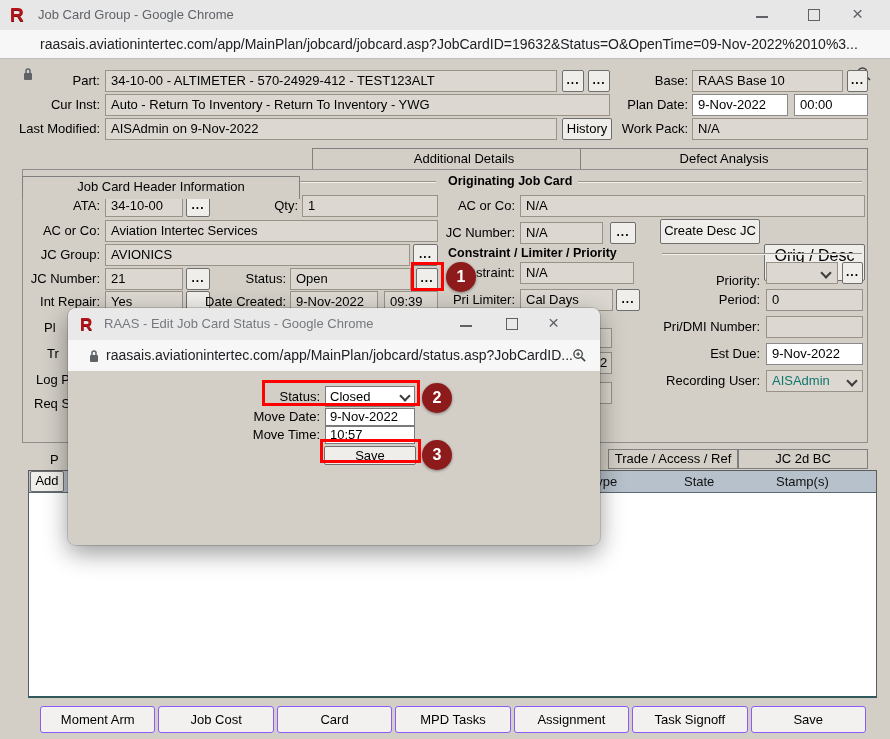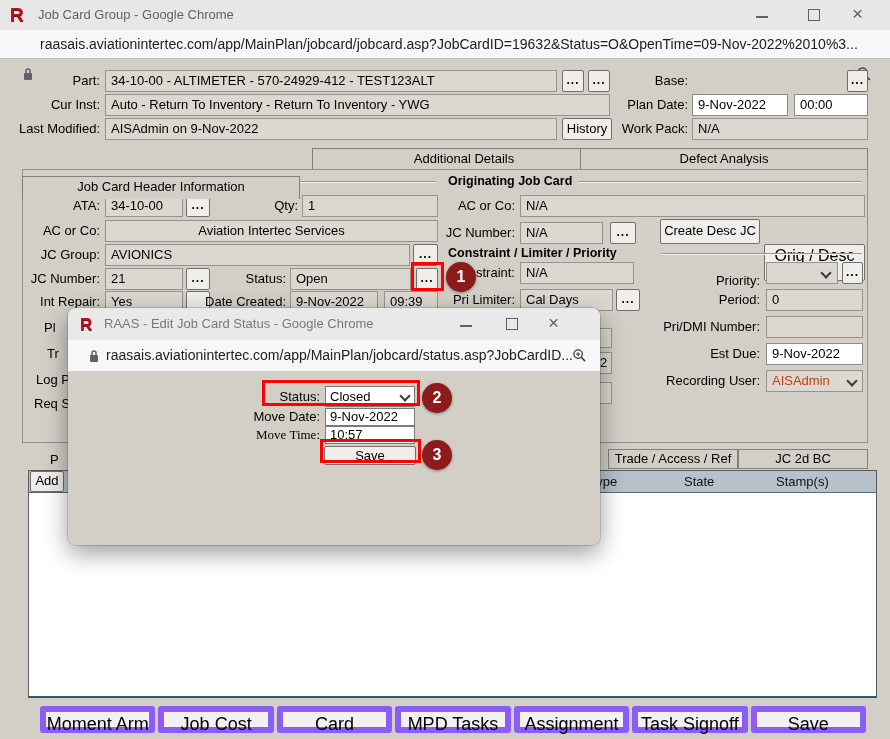--- a/index.html
+++ b/index.html
@@ -39,22 +39,22 @@
   .content-box{position:absolute;left:22px;top:169px;width:846px;height:274px;box-sizing:border-box;
                border:1px solid #8f8f8f;background:#d3cfc7;}
   
   .tbl{position:absolute;left:28px;top:470px;width:849px;height:228px;box-sizing:border-box;
        background:#fff;border:1px solid #5c5c5c;border-bottom:2px solid #33595c;}
   .tbl-head{position:absolute;left:0;top:0;width:100%;height:22px;background:#b7c1cb;
             border-bottom:1px solid #5a6a74;box-sizing:border-box;}
   .col-h{position:absolute;top:0;height:22px;line-height:22px;font-size:13px;color:#111;}
   
   .footer{position:absolute;left:40px;top:706px;width:826px;height:27px;display:flex;gap:3px;}
-  .footer .fbtn{flex:1;box-sizing:border-box;background:#f2f1ef;border:6px solid #8b5cf6;border-radius:3px;
-                font-size:18px;line-height:25px;text-align:center;cursor:pointer;}
+  .footer .fbtn{flex:1;box-sizing:border-box;background:#f2f1ef;border:1px solid #8b5cf6;border-radius:3px;
+                font-size:13px;line-height:25px;text-align:center;cursor:pointer;}
   
   .popup{position:absolute;left:68px;top:308px;width:532px;height:237px;z-index:20;border-radius:8px;
          box-shadow:0 8px 24px rgba(0,0,0,.4), 0 0 0 1px rgba(0,0,0,.15);background:#d3cfc7;}
   .popup-titlebar{position:absolute;left:0;top:0;width:100%;height:32px;background:#e9e9e9;
                   border-radius:8px 8px 0 0;border-bottom:1px solid #d4d4d4;}
   .popup-urlbar{position:absolute;left:0;top:32px;width:100%;height:31px;background:#f7f7f7;
                 border-bottom:1px solid #c4c4c4;}
   .popup-body{position:absolute;left:0;top:63px;width:100%;height:174px;background:#d3cfc7;border-radius:0 0 8px 8px;}
   .p-lbl{position:absolute;height:20px;line-height:20px;font-size:13px;text-align:right;white-space:nowrap;}
   .p-fld{position:absolute;box-sizing:border-box;background:#fff;border:1px solid #7a7a7a;
@@ -93,20 +93,21 @@
       <line x1="4.5" y1="6.5" x2="8.5" y2="6.5" stroke="#3c4043" stroke-width="1.2"></line>
       <line x1="6.5" y1="4.5" x2="6.5" y2="8.5" stroke="#3c4043" stroke-width="1.2"></line>
     </svg>
   </div>
 
   <span class="lbl" style="left:0;top:70px;width:100px;">Part:</span>
   <div class="fld" style="left:105px;top:70px;width:452px;">34-10-00 - ALTIMETER - 570-24929-412 - TEST123ALT</div>
   <div class="btn dots" style="left:562px;top:70px;width:22px;">...</div>
   <div class="btn dots" style="left:588px;top:70px;width:22px;">...</div>
   <span class="lbl" style="left:614px;top:70px;width:74px;">Base:</span>
+  <div class="fld" style="left:692px;top:70px;width:151px;">RAAS Base 10</div>
   <div class="btn dots" style="left:847px;top:70px;width:21px;">...</div>
 
   <span class="lbl" style="left:0;top:94px;width:100px;">Cur Inst:</span>
   <div class="fld" style="left:105px;top:94px;width:505px;">Auto - Return To Inventory - Return To Inventory - YWG</div>
   <span class="lbl" style="left:614px;top:94px;width:74px;">Plan Date:</span>
   <div class="fld white" style="left:692px;top:94px;width:96px;">9-Nov-2022</div>
   <div class="fld white" style="left:794px;top:94px;width:74px;">00:00</div>
 
   <span class="lbl" style="left:0;top:118px;width:100px;">Last Modified:</span>
   <div class="fld" style="left:105px;top:118px;width:452px;">AISAdmin on 9-Nov-2022</div>
@@ -123,21 +124,21 @@
   <span class="sect-title" style="left:28px;top:174px;">Job Card Details</span>
   <div class="rule" style="left:132px;top:181px;width:304px;"></div>
 
   <span class="lbl" style="left:0;top:195px;width:100px;">ATA:</span>
   <div class="fld" style="left:105px;top:195px;width:78px;">34-10-00</div>
   <div class="btn dots" style="left:186px;top:195px;width:24px;">...</div>
   <span class="lbl" style="left:240px;top:195px;width:58px;">Qty:</span>
   <div class="fld" style="left:302px;top:195px;width:136px;">1</div>
 
   <span class="lbl" style="left:0;top:220px;width:100px;">AC or Co:</span>
-  <div class="fld" style="left:105px;top:220px;width:333px;text-align:center;">Aviation Intertec Services</div>
+  <div class="fld" style="left:105px;top:220px;width:333px;">Aviation Intertec Services</div>
 
   <span class="lbl" style="left:0;top:244px;width:100px;">JC Group:</span>
   <div class="fld" style="left:105px;top:244px;width:305px;">AVIONICS</div>
   <div class="btn dots" style="left:413px;top:244px;width:25px;">...</div>
 
   <span class="lbl" style="left:0;top:268px;width:100px;">JC Number:</span>
   <div class="fld" style="left:105px;top:268px;width:78px;">21</div>
   <div class="btn dots" style="left:186px;top:268px;width:24px;">...</div>
   <span class="lbl" style="left:230px;top:268px;width:56px;">Status:</span>
   <div class="fld" style="left:290px;top:268px;width:121px;">Open</div>
@@ -187,21 +188,21 @@
   <span class="lbl" style="left:650px;top:289px;width:110px;">Period:</span>
   <div class="fld" style="left:766px;top:289px;width:97px;">0</div>
 
   <span class="lbl" style="left:620px;top:316px;width:140px;">Pri/DMI Number:</span>
   <div class="fld" style="left:766px;top:316px;width:97px;"></div>
 
   <span class="lbl" style="left:620px;top:343px;width:140px;">Est Due:</span>
   <div class="fld white" style="left:766px;top:343px;width:97px;">9-Nov-2022</div>
 
   <span class="lbl" style="left:620px;top:370px;width:140px;">Recording User:</span>
-  <div class="fld" style="left:766px;top:370px;width:97px;color:#c2410c;">AISAdmin</div>
+  <div class="fld" style="left:766px;top:370px;width:97px;color:#0f766e;">AISAdmin</div>
   <span class="chev" style="left:848px;top:377px;"></span>
 
   <span class="partial" style="left:50px;top:452px;">P</span>
   <div class="tab" style="left:608px;top:449px;width:130px;height:20px;line-height:18px;">Trade / Access / Ref</div>
   <div class="tab" style="left:738px;top:449px;width:130px;height:20px;line-height:18px;">JC 2d BC</div>
 
   <div class="tbl">
     <div class="tbl-head">
       <span class="col-h" style="left:560px;">Type</span>
       <span class="col-h" style="left:655px;">State</span>
@@ -242,21 +243,21 @@
       </svg>
     </div>
     <div class="popup-body">
       <span class="p-lbl" style="left:112px;top:16px;width:140px;">Status:</span>
       <div class="p-fld" style="left:257px;top:15px;width:90px;height:21px;line-height:19px;">Closed</div>
       <span class="chev" style="left:333px;top:21px;"></span>
 
       <span class="p-lbl" style="left:112px;top:37px;width:140px;height:18px;line-height:18px;">Move Date:</span>
       <div class="p-fld" style="left:257px;top:37px;width:90px;height:18px;line-height:16px;">9-Nov-2022</div>
 
-      <span class="p-lbl" style="left:112px;top:55px;width:140px;height:18px;line-height:18px;font-family:Liberation Serif, serif;">Move Time:</span>
+      <span class="p-lbl" style="left:112px;top:55px;width:140px;height:18px;line-height:18px;">Move Time:</span>
       <div class="p-fld" style="left:257px;top:55px;width:90px;height:18px;line-height:16px;">10:57</div>
 
       <div class="btn" style="left:256px;top:75px;width:92px;height:19px;line-height:17px;font-size:13px;">Save</div>
     </div>
   </div>
 
   <div class="ann-rect" style="left:411px;top:262px;width:33px;height:29px;"></div>
   <div class="ann-circle" style="left:446px;top:262px;">1</div>
 
   <div class="ann-rect" style="left:262px;top:380px;width:158px;height:26px;"></div>

